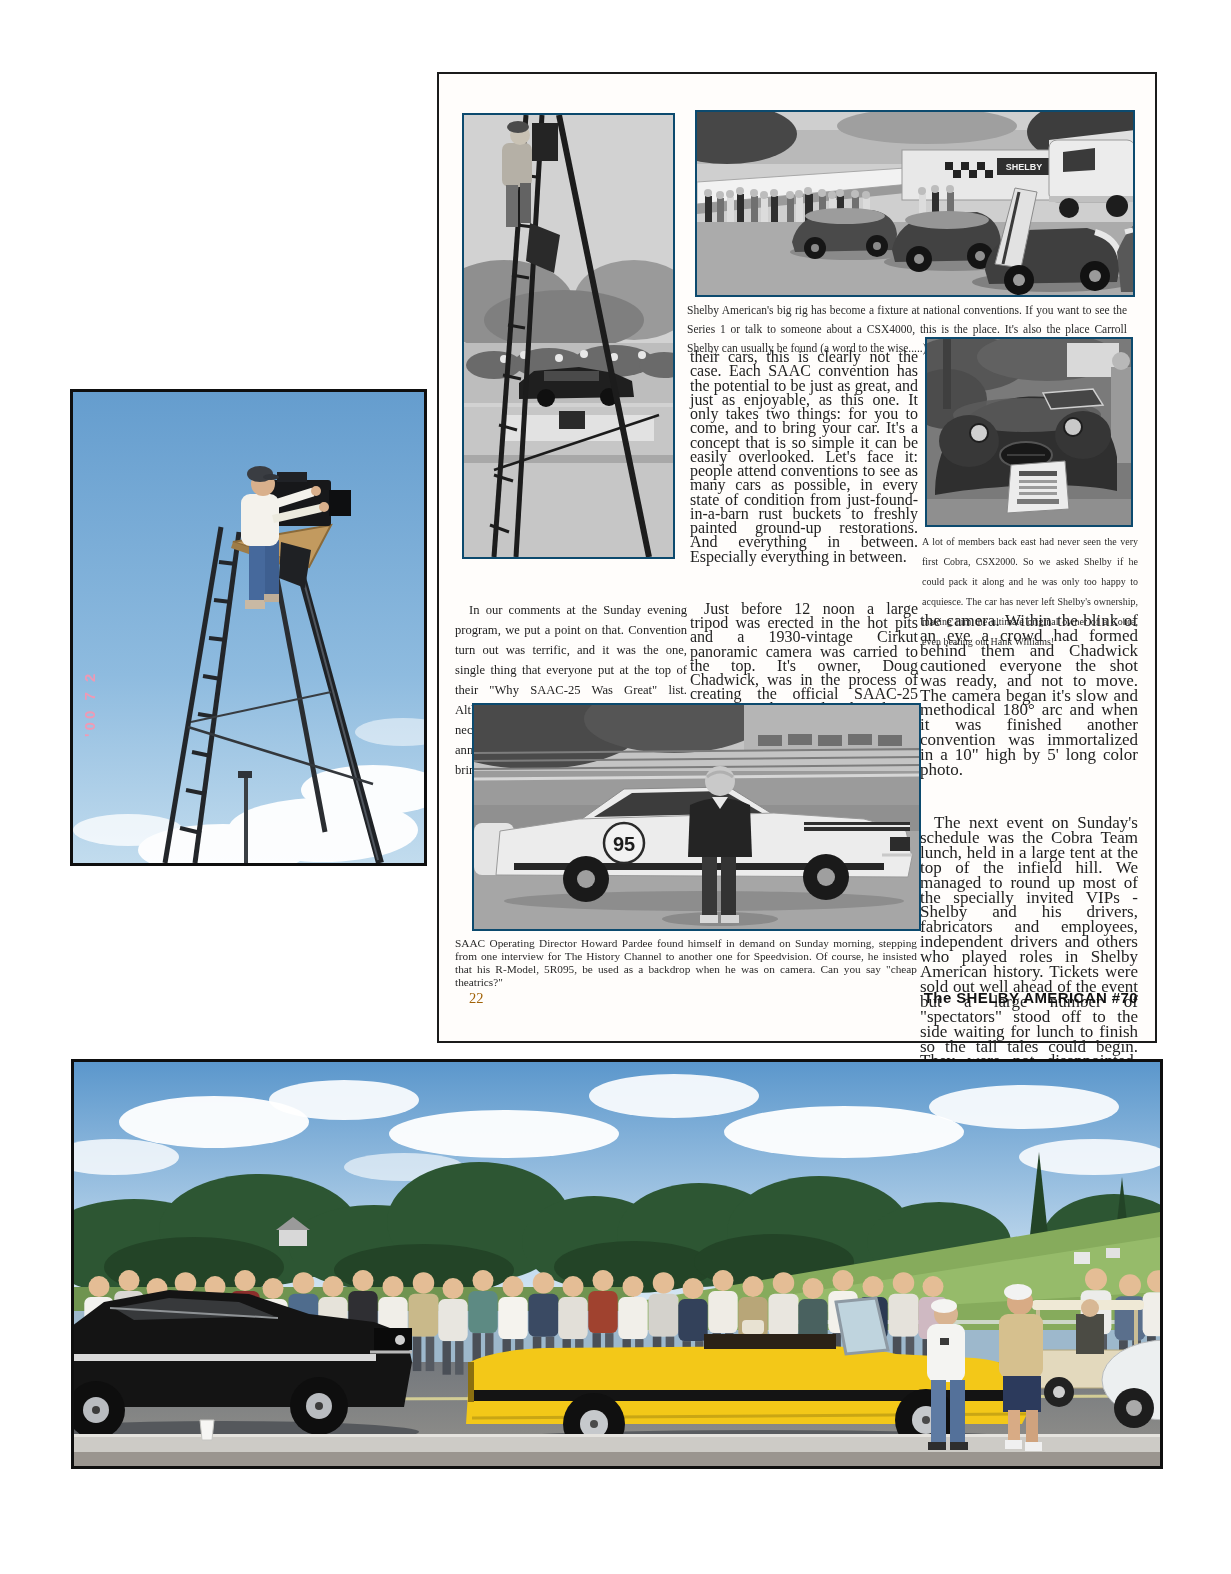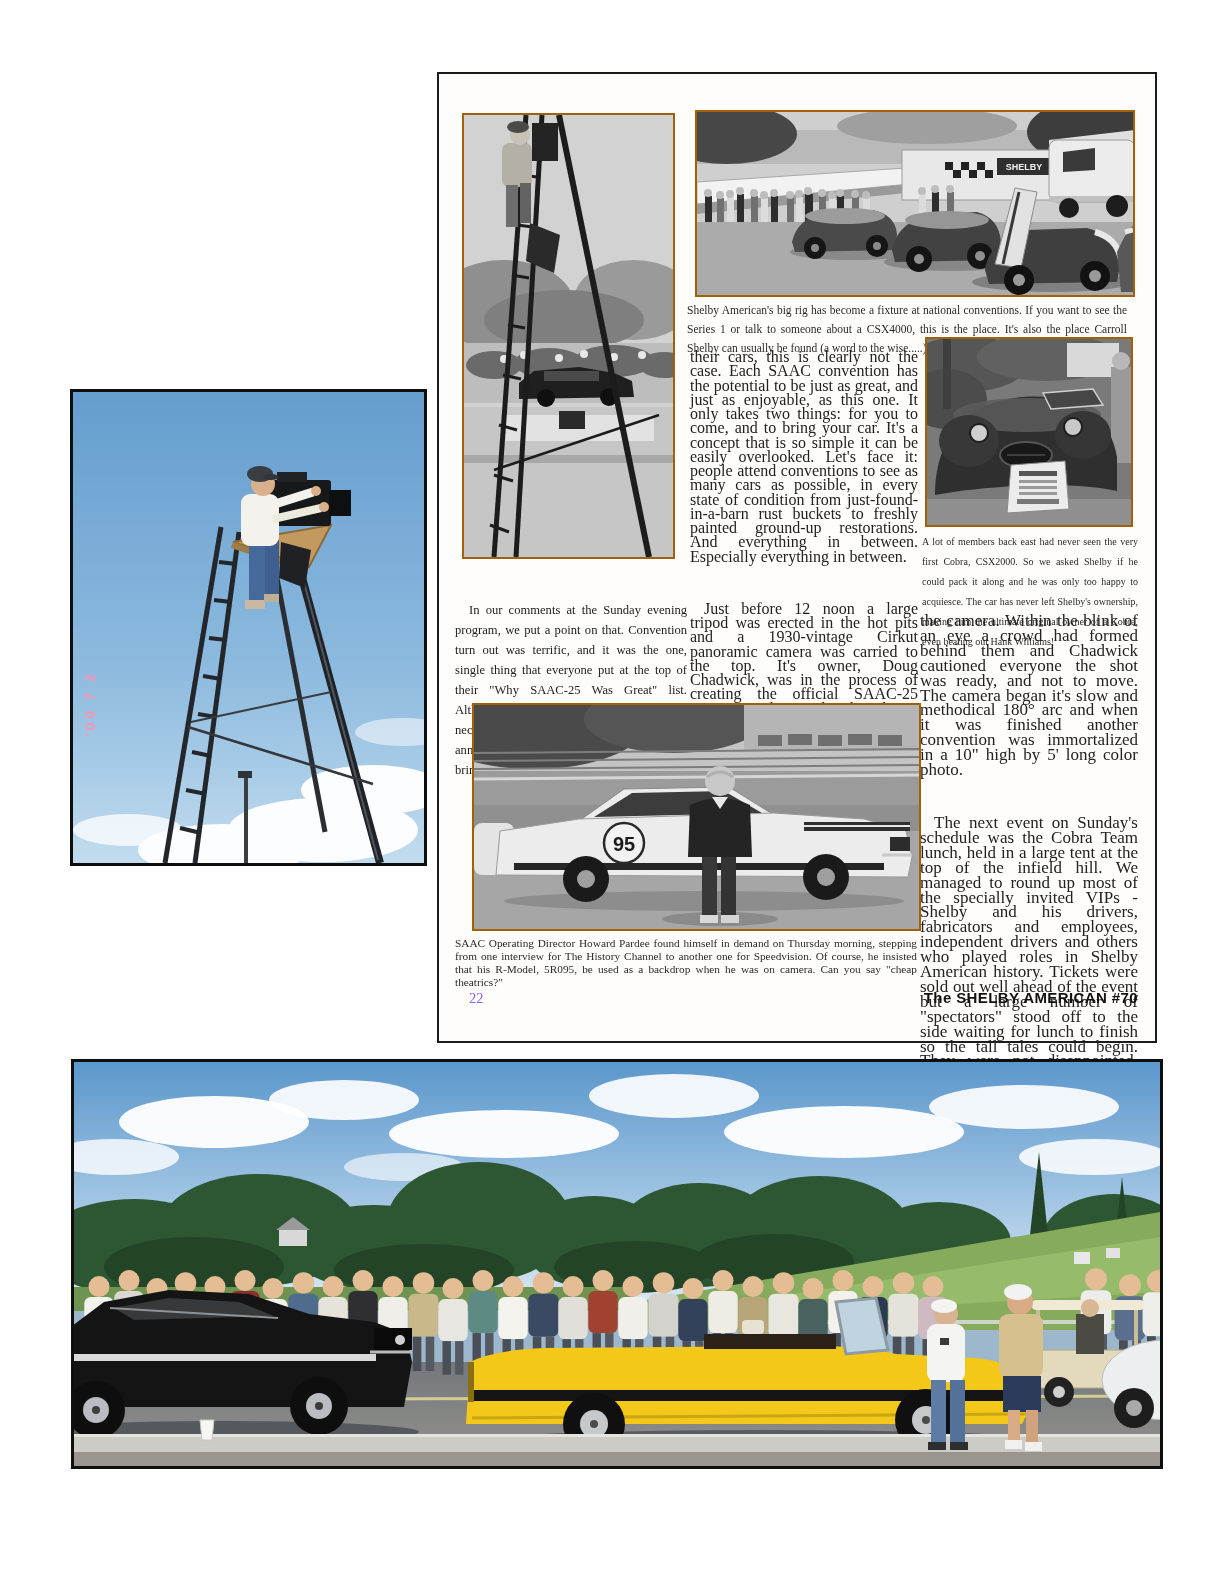--- a/index.html
+++ b/index.html
@@ -3,32 +3,32 @@
 <meta charset="utf-8">
 <style>
   html,body{margin:0;padding:0;background:#ffffff;}
   .canvas{position:relative;width:1231px;height:1574px;background:#ffffff;overflow:hidden;
           font-family:"Liberation Serif", serif;color:#1c1c1c;}
   
   .photo-frame{position:absolute;border:3px solid #0f0f0f;background:#9db8cc;overflow:hidden;}
   
   .mag-page{position:absolute;left:437px;top:72px;width:716px;height:967px;
             border:2px solid #1b1b1b;background:#fffdfb;}
-  .mag-page .inphoto{position:absolute;border:2px solid #a16207;background:#e5e5e5;overflow:hidden;}
+  .mag-page .inphoto{position:absolute;border:2px solid #0c4a6e;background:#e5e5e5;overflow:hidden;}
   .bodycol{position:absolute;text-align:justify;color:#222;}
   .bodycol p{margin:0;}
   .bodycol p.indent{text-indent:14px;margin-top:38px;}
   .col-left{left:16px;top:488px;width:232px;font-size:12.6px;line-height:20px;}
   .col-mid{left:251px;top:276px;width:228px;font-size:16px;line-height:14.25px;}
   .col-right{left:481px;top:540px;width:218px;font-size:17px;line-height:14.9px;}
   .caption{position:absolute;text-align:justify;color:#2a2a2a;}
   .cap-rig{left:248px;top:227px;width:440px;font-size:11.5px;line-height:19px;}
   .cap-cobra{left:483px;top:458px;width:216px;font-size:10px;line-height:20px;}
   .cap-pardee{left:16px;top:863px;width:462px;font-size:11.3px;line-height:12.9px;}
-  .page-num{position:absolute;left:30px;top:916px;font-size:14.5px;color:#8b5cf6;text-align:right;}
+  .page-num{position:absolute;left:30px;top:916px;font-size:14.5px;color:#a16207;text-align:right;}
   .mag-footer{position:absolute;right:17px;top:915px;font-family:Liberation Sans, sans-serif;
               font-weight:700;font-size:15px;letter-spacing:.4px;color:#111;}
   svg{display:block;}
   svg text{font-family:"Liberation Sans",sans-serif;}
 </style>
 </head>
 <body>
 
 <div class="canvas">
 
@@ -378,21 +378,21 @@
           <rect x="226" y="210" width="18" height="8" fill="#d9d9d9"></rect>
           <rect x="247" y="210" width="18" height="8" fill="#d4d4d4"></rect>
           <path d="M216,100 Q246,86 276,100 L278,152 L214,152 Z" fill="#242424"></path>
           <polygon points="238,92 254,92 246,104" fill="#e8e8e8"></polygon>
           <circle cx="246" cy="76" r="15" fill="#c9c9c9"></circle>
           <path d="M233,72 Q246,62 259,72" stroke="#b0b0b0" stroke-width="3" fill="none"></path>
         </g>
       </svg>
     </div>
 
-    <div class="caption cap-pardee">SAAC Operating Director Howard Pardee found himself in demand on Thursday morning, stepping from one interview for The History Channel to another one for Speedvision. Of course, he insisted that his R-Model, 5R095, be used as a backdrop when he was on camera. Can you say "cheap theatrics?"</div>
+    <div class="caption cap-pardee">SAAC Operating Director Howard Pardee found himself in demand on Sunday morning, stepping from one interview for The History Channel to another one for Speedvision. Of course, he insisted that his R-Model, 5R095, be used as a backdrop when he was on camera. Can you say "cheap theatrics?"</div>
 
     <div class="page-num">22</div>
     <div class="mag-footer">The SHELBY AMERICAN #70</div>
   </div>
 
   <div class="photo-frame" style="left:71px;top:1059px;width:1086px;height:404px;">
     <svg width="1086" height="404" viewBox="0 0 1086 404">
       <defs>
         <linearGradient id="sky2" x1="0" y1="0" x2="0" y2="1">
           <stop offset="0" stop-color="#5b97cc"></stop>

